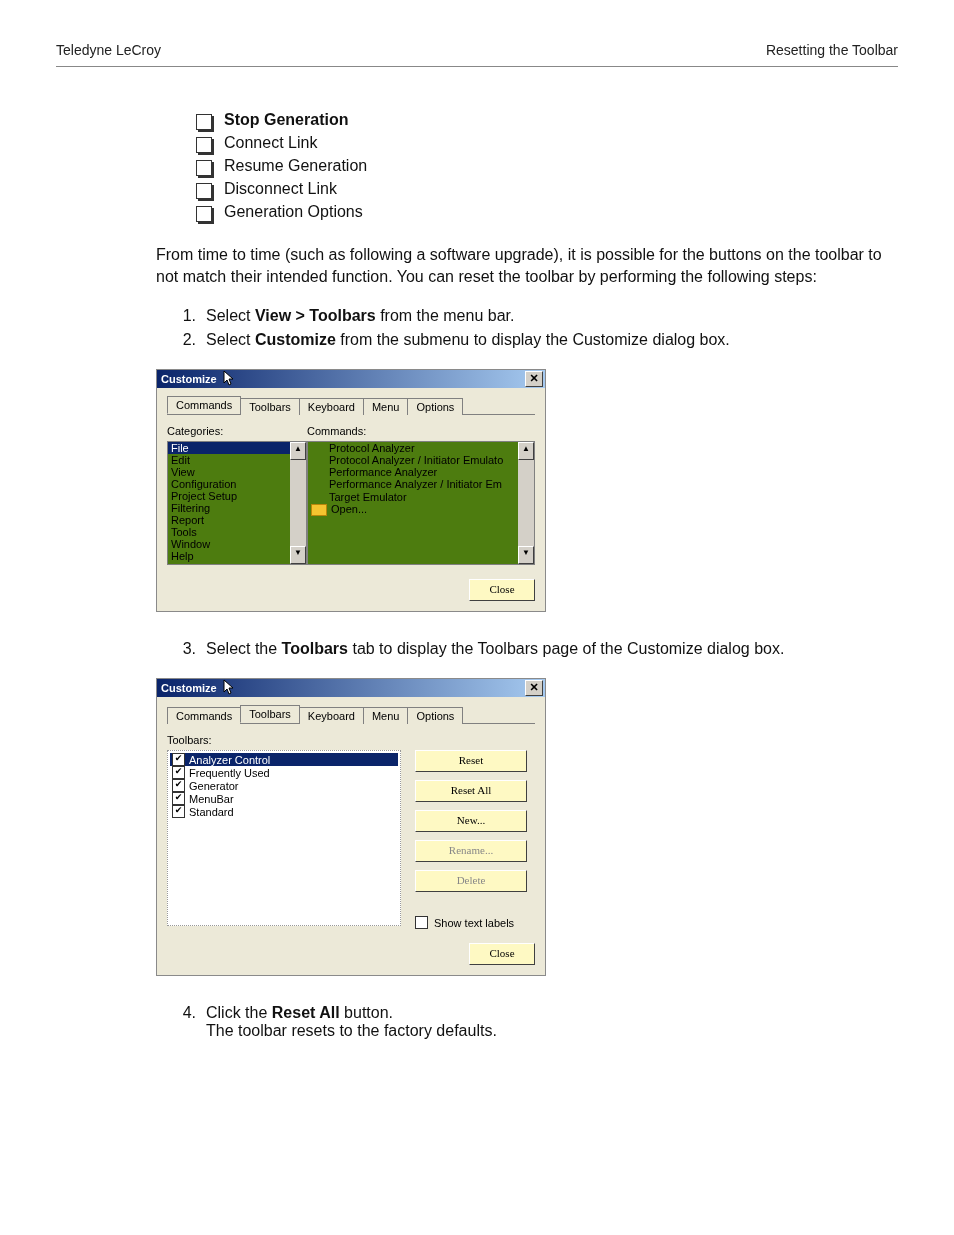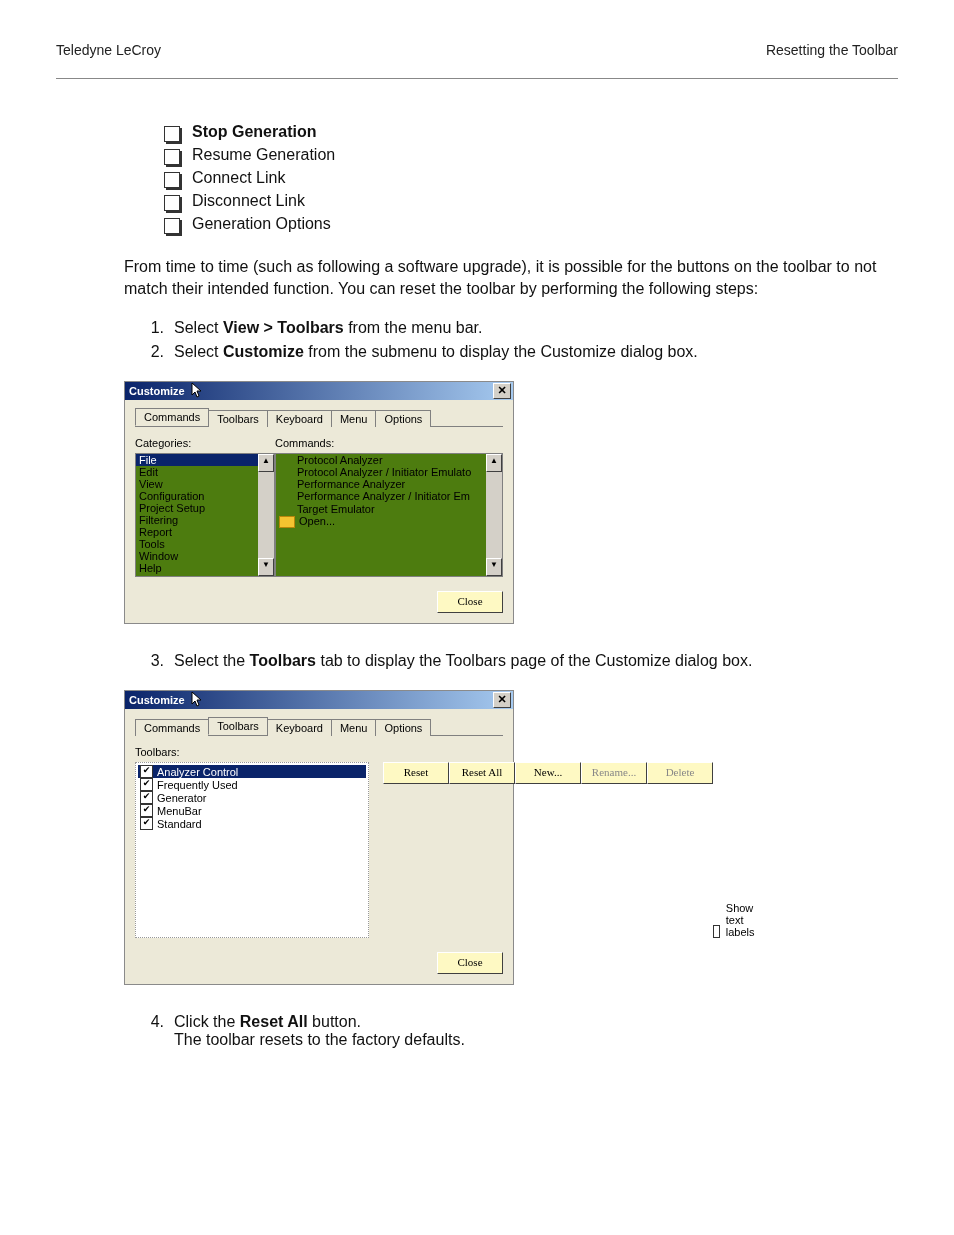--- a/index.html
+++ b/index.html
@@ -1,18 +1,18 @@
 <!DOCTYPE html>
 <html><head>
 <meta charset="utf-8">
 <style>
 html,body{margin:0;padding:0;font-family:"Segoe UI",Arial,sans-serif;font-size:16px;color:#111;background:#fff}
 .page{width:954px;height:1235px;margin:0 auto;position:relative;box-sizing:border-box;padding:42px 56px 0 56px}
-.hdr{display:flex;justify-content:space-between;font-size:14px;color:#222;border-bottom:1px solid #888;padding-bottom:20px;margin-bottom:44px}
-.content{margin-left:68px;margin-right:10px}
+.hdr{display:flex;justify-content:space-between;font-size:14px;color:#222;border-bottom:1px solid #888;padding-bottom:8px;margin-bottom:44px}
+.content{margin-left:100px;margin-right:10px}
 .bullets{margin:0 0 22px 0}
 .bullet-row{display:flex;align-items:flex-start;margin-bottom:4px}
 .bglyph{width:14px;height:14px;border:1.5px solid #333;box-shadow:2px 2px 0 #333;margin:3px 12px 0 40px;flex:0 0 auto}
 .para{margin:0 0 20px 0;line-height:1.35}
 .steps{margin:0 0 20px 0}
 .step-row{display:flex;margin-bottom:6px}
 .step-num{width:22px;flex:0 0 auto;margin-left:18px;margin-right:10px;text-align:right}
 .step-body{flex:1}
 .bold{font-weight:700}
 .dlg{width:388px;margin:20px 0 28px 0;border:1px solid #8a8a8a;background:#ece9d8;font-family:Tahoma,Arial,sans-serif;font-size:11px;color:#000}
@@ -37,21 +37,21 @@
 .dlg-footer{display:flex;justify-content:flex-end;padding:6px 10px 10px}
 .wbtn{min-width:64px;height:20px;background:#fef9c3;border:1px solid #fff;border-right-color:#404040;border-bottom-color:#404040;font:11px Tahoma;text-align:center;line-height:18px}
 .wbtn.dis{color:#888}
 .wbtn.wide{width:110px;margin-bottom:8px}
 .toolbars-row{display:flex;gap:14px}
 .tb-list{flex:1;border:1px dotted #999;background:#fff;height:170px;padding:2px}
 .tb-item{display:flex;align-items:center;padding:0 2px;white-space:nowrap}
 .tb-item.sel{background:#0a246a;color:#fff}
 .tb-chk{width:11px;height:11px;border:1px solid #333;background:#fff;margin-right:4px;font-size:9px;line-height:9px;text-align:center;color:#000}
 .tb-item.sel .tb-chk{color:#000;background:#fff}
-.tb-buttons{width:120px;display:flex;align-items:stretch}
+.tb-buttons{width:120px;display:flex;flex-direction:column;align-items:stretch}
 .show-text{display:flex;align-items:flex-end;margin-top:16px}
 .show-text .tb-chk{margin-right:6px}
 .cursor{position:relative;display:inline-block;width:14px;height:18px;margin-left:6px;vertical-align:top}
 .cursor svg{position:absolute;top:0;left:0}
 .footer{position:absolute;left:56px;right:56px;bottom:34px;display:flex;justify-content:space-between;font-size:14px}
 </style>
 </head>
 <body>
 
 <div class="page">
@@ -62,25 +62,25 @@
 
   <div class="content">
 
     <div class="bullets">
       <div class="bullet-row">
           <div class="bglyph"></div>
           <div class="bold">Stop Generation</div>
         </div>
       <div class="bullet-row">
           <div class="bglyph"></div>
+          <div>Connect Link</div>
+        </div>
+      <div class="bullet-row">
+          <div class="bglyph"></div>
           <div>Resume Generation</div>
-        </div>
-      <div class="bullet-row">
-          <div class="bglyph"></div>
-          <div>Connect Link</div>
         </div>
       <div class="bullet-row">
           <div class="bglyph"></div>
           <div>Disconnect Link</div>
         </div>
       <div class="bullet-row">
           <div class="bglyph"></div>
           <div>Generation Options</div>
         </div>
     </div>

